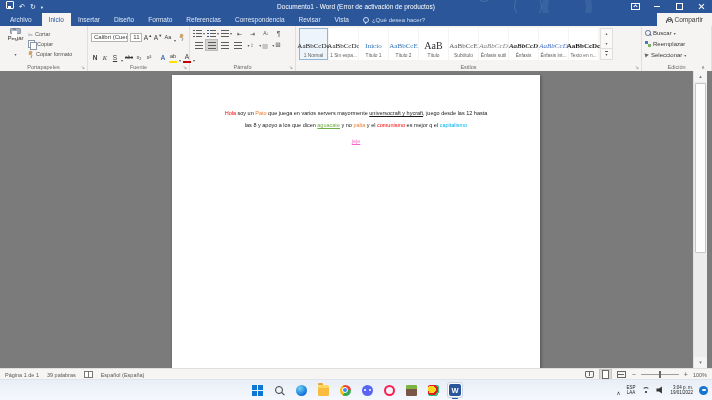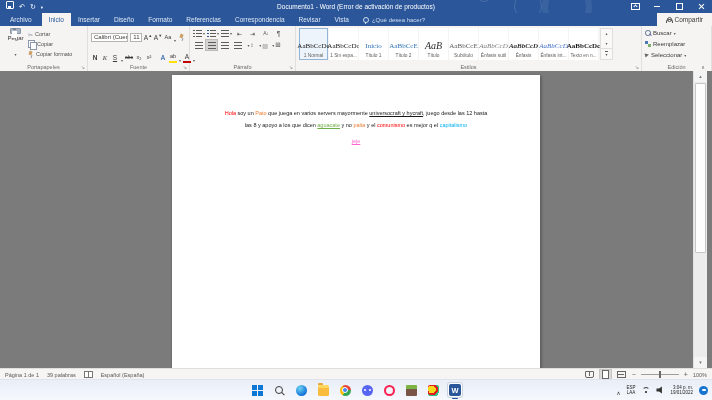--- a/index.html
+++ b/index.html
@@ -389,21 +389,21 @@
             </div>
             <div class="style-cell">
               <div class="sample" style="color: rgb(46, 116, 181);">Inicio</div>
               <div class="sname">Título 1</div>
             </div>
             <div class="style-cell">
               <div class="sample" style="color: rgb(46, 116, 181);">AaBbCcE</div>
               <div class="sname">Título 2</div>
             </div>
             <div class="style-cell">
-              <div class="sample large" style="color: rgb(47, 47, 47); font-style: italic;">AaB</div>
+              <div class="sample large" style="color: rgb(47, 47, 47);">AaB</div>
               <div class="sname">Título</div>
             </div>
             <div class="style-cell">
               <div class="sample" style="color: rgb(90, 90, 90);">AaBbCcE</div>
               <div class="sname">Subtítulo</div>
             </div>
             <div class="style-cell">
               <div class="sample" style="color: rgb(127, 127, 127); font-style: italic;">AaBbCcD</div>
               <div class="sname">Énfasis sutil</div>
             </div>

